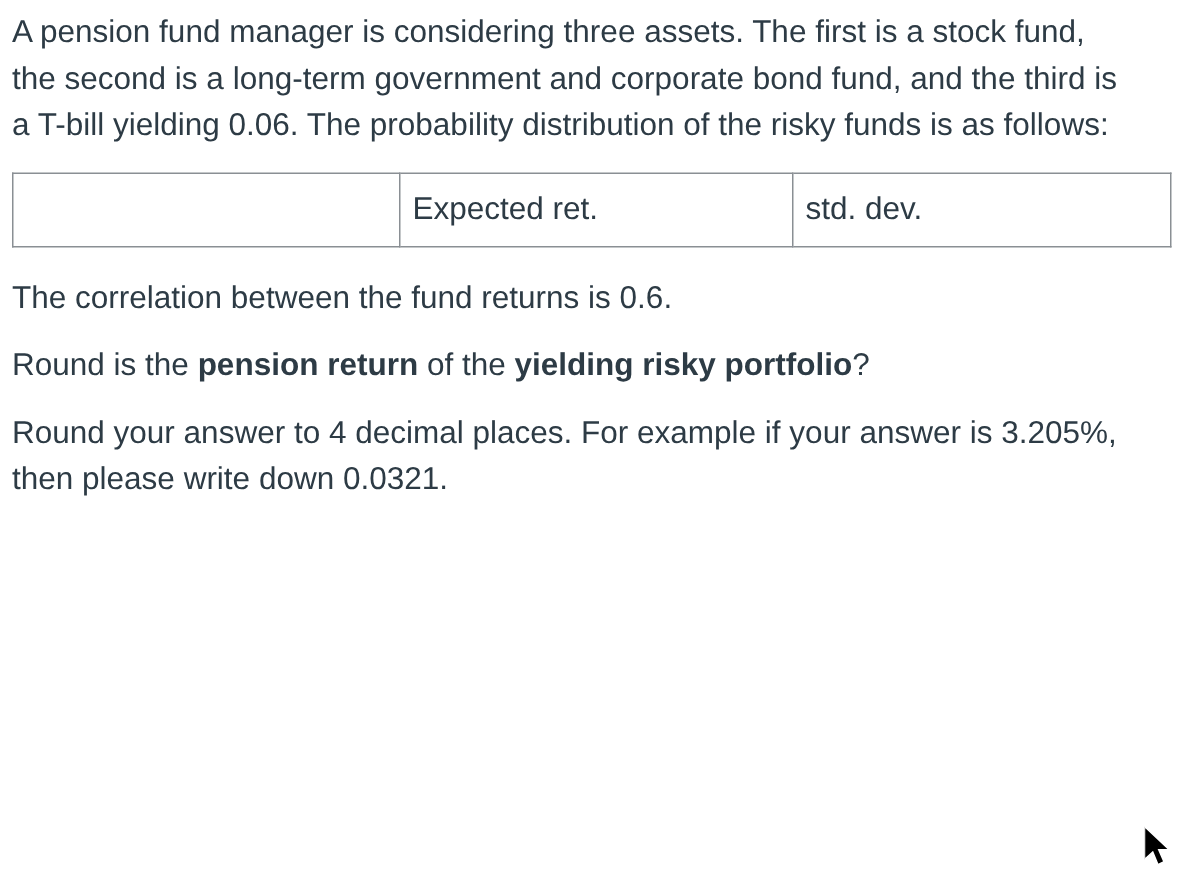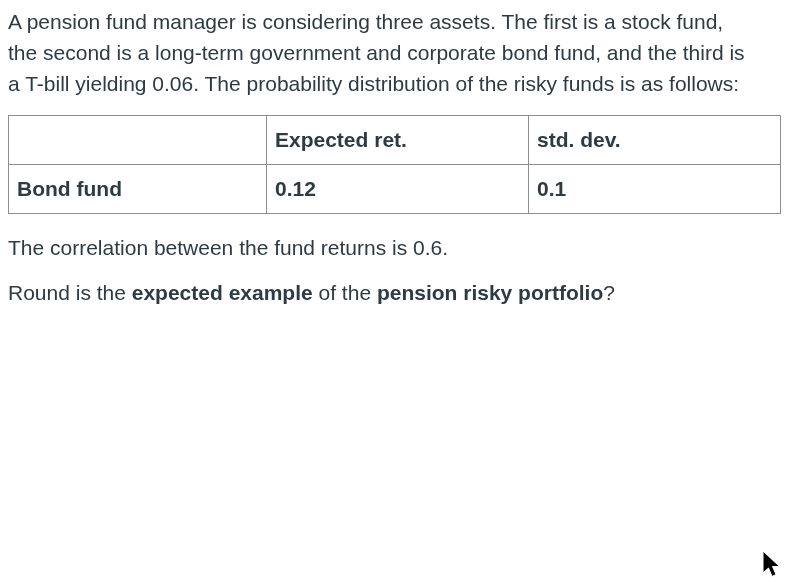--- a/index.html
+++ b/index.html
@@ -37,21 +37,20 @@
   }
   table.dist-table td {
     border: 1px solid #8a8f94;
     font-size: 21px;
     line-height: 26px;
     padding: 11px 8px 11px 8px;
     color: #2d3b45;
     vertical-align: top;
     height: 30px;
     box-sizing: border-box;
-    font-weight: bold;
   }
   table.dist-table col.c1 { width: 258px; }
   table.dist-table col.c2 { width: 262px; }
   table.dist-table col.c3 { width: 252px; }
   .q-line { margin-bottom: 16px; }
   .q-line b { font-weight: bold; }
   .round-note { margin-bottom: 0; }
   .cursor {
     position: absolute;
     left: 763px;
@@ -73,34 +72,30 @@
         <col class="c1">
         <col class="c2">
         <col class="c3">
       </colgroup>
     <tbody>
       <tr>
         <td></td>
         <td>Expected ret.</td>
         <td>std. dev.</td>
       </tr>
-      <tr>
-        <td>Bond fund</td>
-        <td>0.12</td>
-        <td>0.1</td>
-      </tr>
     </tbody>
   </table>
 
   <p class="para">The correlation between the fund returns is 0.6.</p>
 
   <p class="para q-line">
-    <span>Round is the </span><b>expected example</b><span> of the </span><b>pension risky portfolio</b><span>?</span>
+    <span>Round is the </span><b>pension return</b><span> of the </span><b>yielding risky portfolio</b><span>?</span>
   </p>
 
+  <p class="para round-note">Round your answer to 4 decimal places. For example if your answer is 3.205%, then please write down 0.0321.</p>
 
 </div>
 
 <div class="cursor">
   <svg width="22" height="30" viewBox="0 0 22 30" xmlns="http://www.w3.org/2000/svg">
     <polygon points="0,0 0,22 5.5,17 9,25.5 13,23.5 9.5,15.5 16.5,15.5" fill="#000000" stroke="#ffffff" stroke-width="1"></polygon>
   </svg>
 </div>
 
 </body></html>

